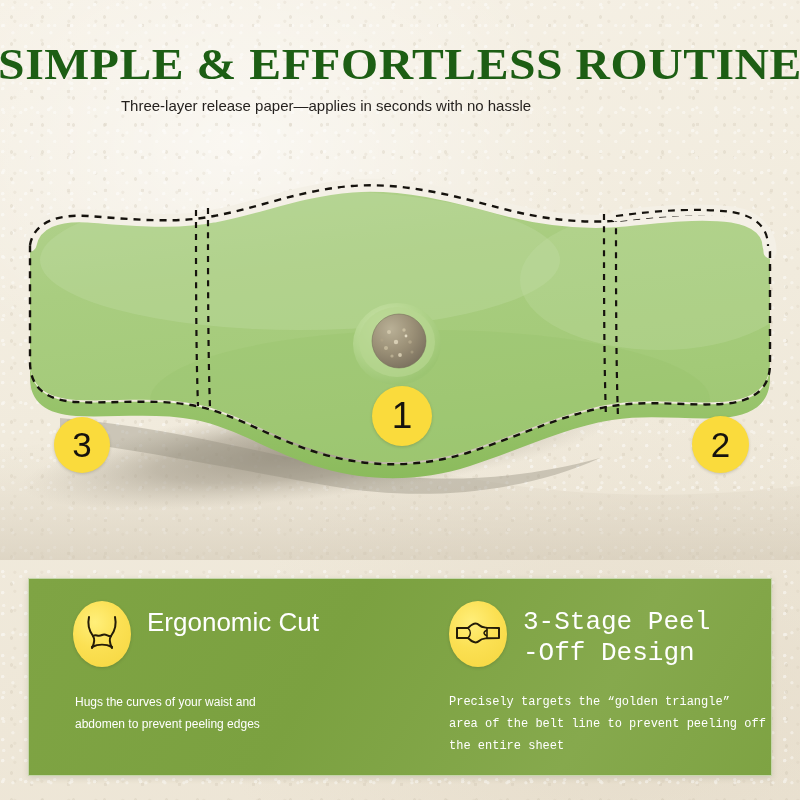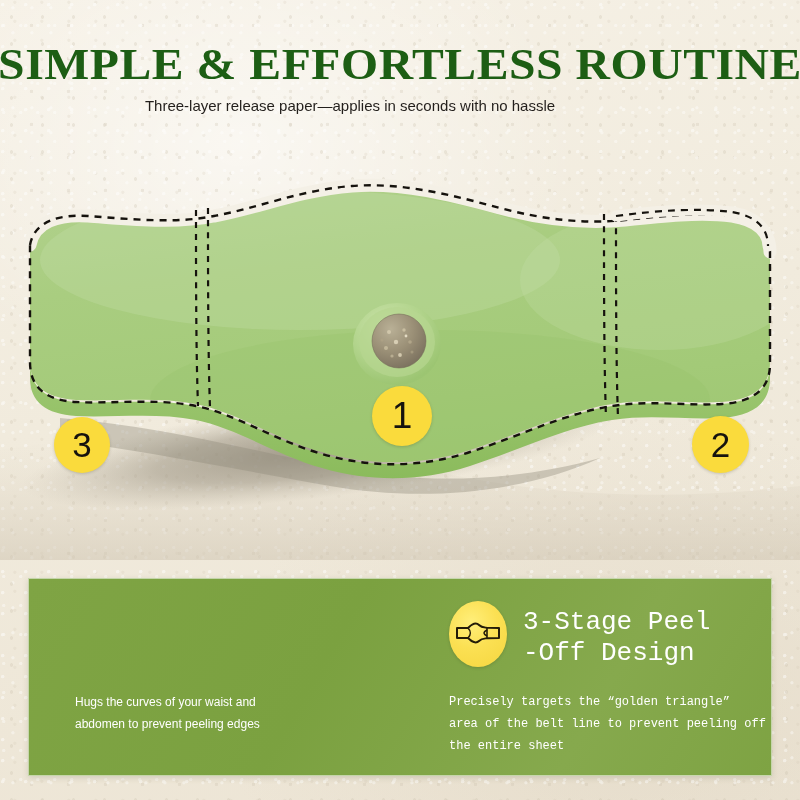--- a/index.html
+++ b/index.html
@@ -60,21 +60,20 @@
   #subhead {
     position: absolute;
     left: 0;
     top: 95px;
     width: 652px;
     text-align: center;
     font-size: 15px;
     line-height: 22px;
     color: #231f1c;
     white-space: nowrap;
-    padding-left: 24px;
   }
 
   
   #product-stage {
     position: absolute;
     left: 0;
     top: 150px;
     width: 800px;
     height: 410px;
   }
@@ -322,20 +321,31 @@
     </svg>
 
     <div class="badge" id="badge-1">1</div>
     <div class="badge" id="badge-2">2</div>
     <div class="badge" id="badge-3">3</div>
   </div>
 
   <div id="feature-panel">
 
     <div class="feature-col" id="col-left">
+      <div class="feature-head">
+        <div class="icon-circle">
+          <svg width="44" height="40" viewBox="0 0 44 40">
+            <path d="M 9 3 C 7 12, 10 18, 13 22 C 15 25, 14 30, 12 34" fill="none" stroke="#241c08" stroke-width="2" stroke-linecap="round"></path>
+            <path d="M 35 3 C 37 12, 34 18, 31 22 C 29 25, 30 30, 32 34" fill="none" stroke="#241c08" stroke-width="2" stroke-linecap="round"></path>
+            <path d="M 13 22 C 16 20, 18 23, 22 21 C 26 19, 28 23, 31 22" fill="none" stroke="#241c08" stroke-width="2" stroke-linecap="round"></path>
+            <path d="M 12 33 C 18 30, 26 30, 32 33" fill="none" stroke="#241c08" stroke-width="2" stroke-linecap="round"></path>
+          </svg>
+        </div>
+        <div class="feature-title">Ergonomic Cut</div>
+      </div>
       <div class="feature-body">Hugs the curves of your waist and
 abdomen to prevent peeling edges</div>
     </div>
 
     <div class="feature-col" id="col-right">
       <div class="feature-head">
         <div class="icon-circle">
           <svg width="48" height="34" viewBox="0 0 48 34">
             <path d="M 3 11 L 14 11 C 18 7, 22 5, 25 8 C 28 11, 33 11, 45 11
                      L 45 21 C 33 21, 28 21, 25 24 C 22 27, 18 25, 14 21 L 3 21 Z" fill="none" stroke="#241c08" stroke-width="2" stroke-linejoin="round"></path>

